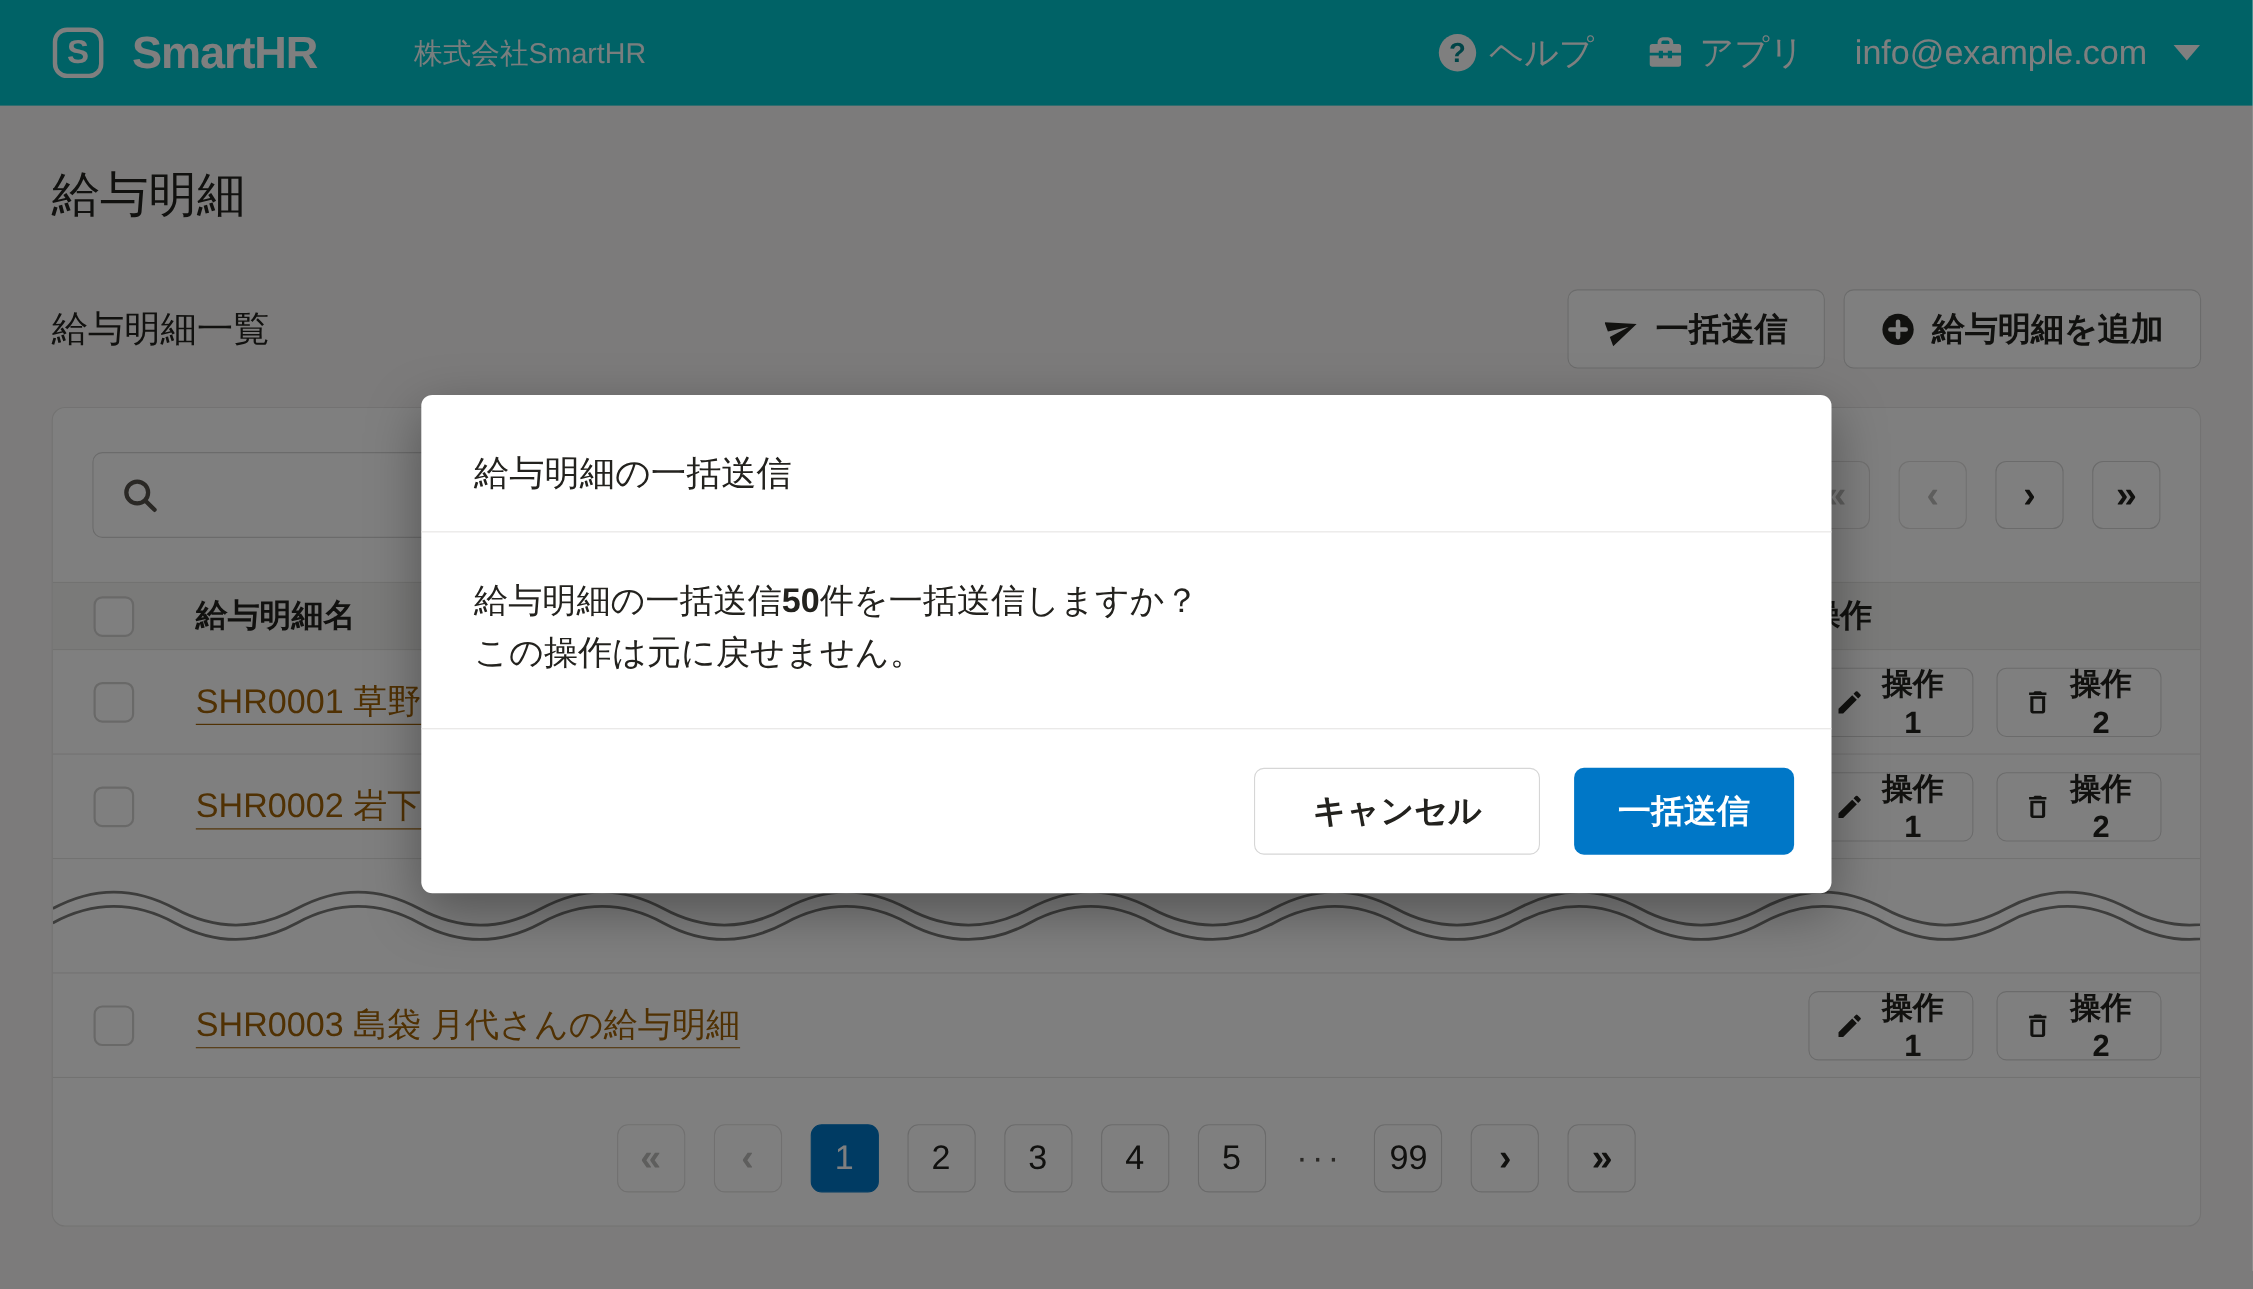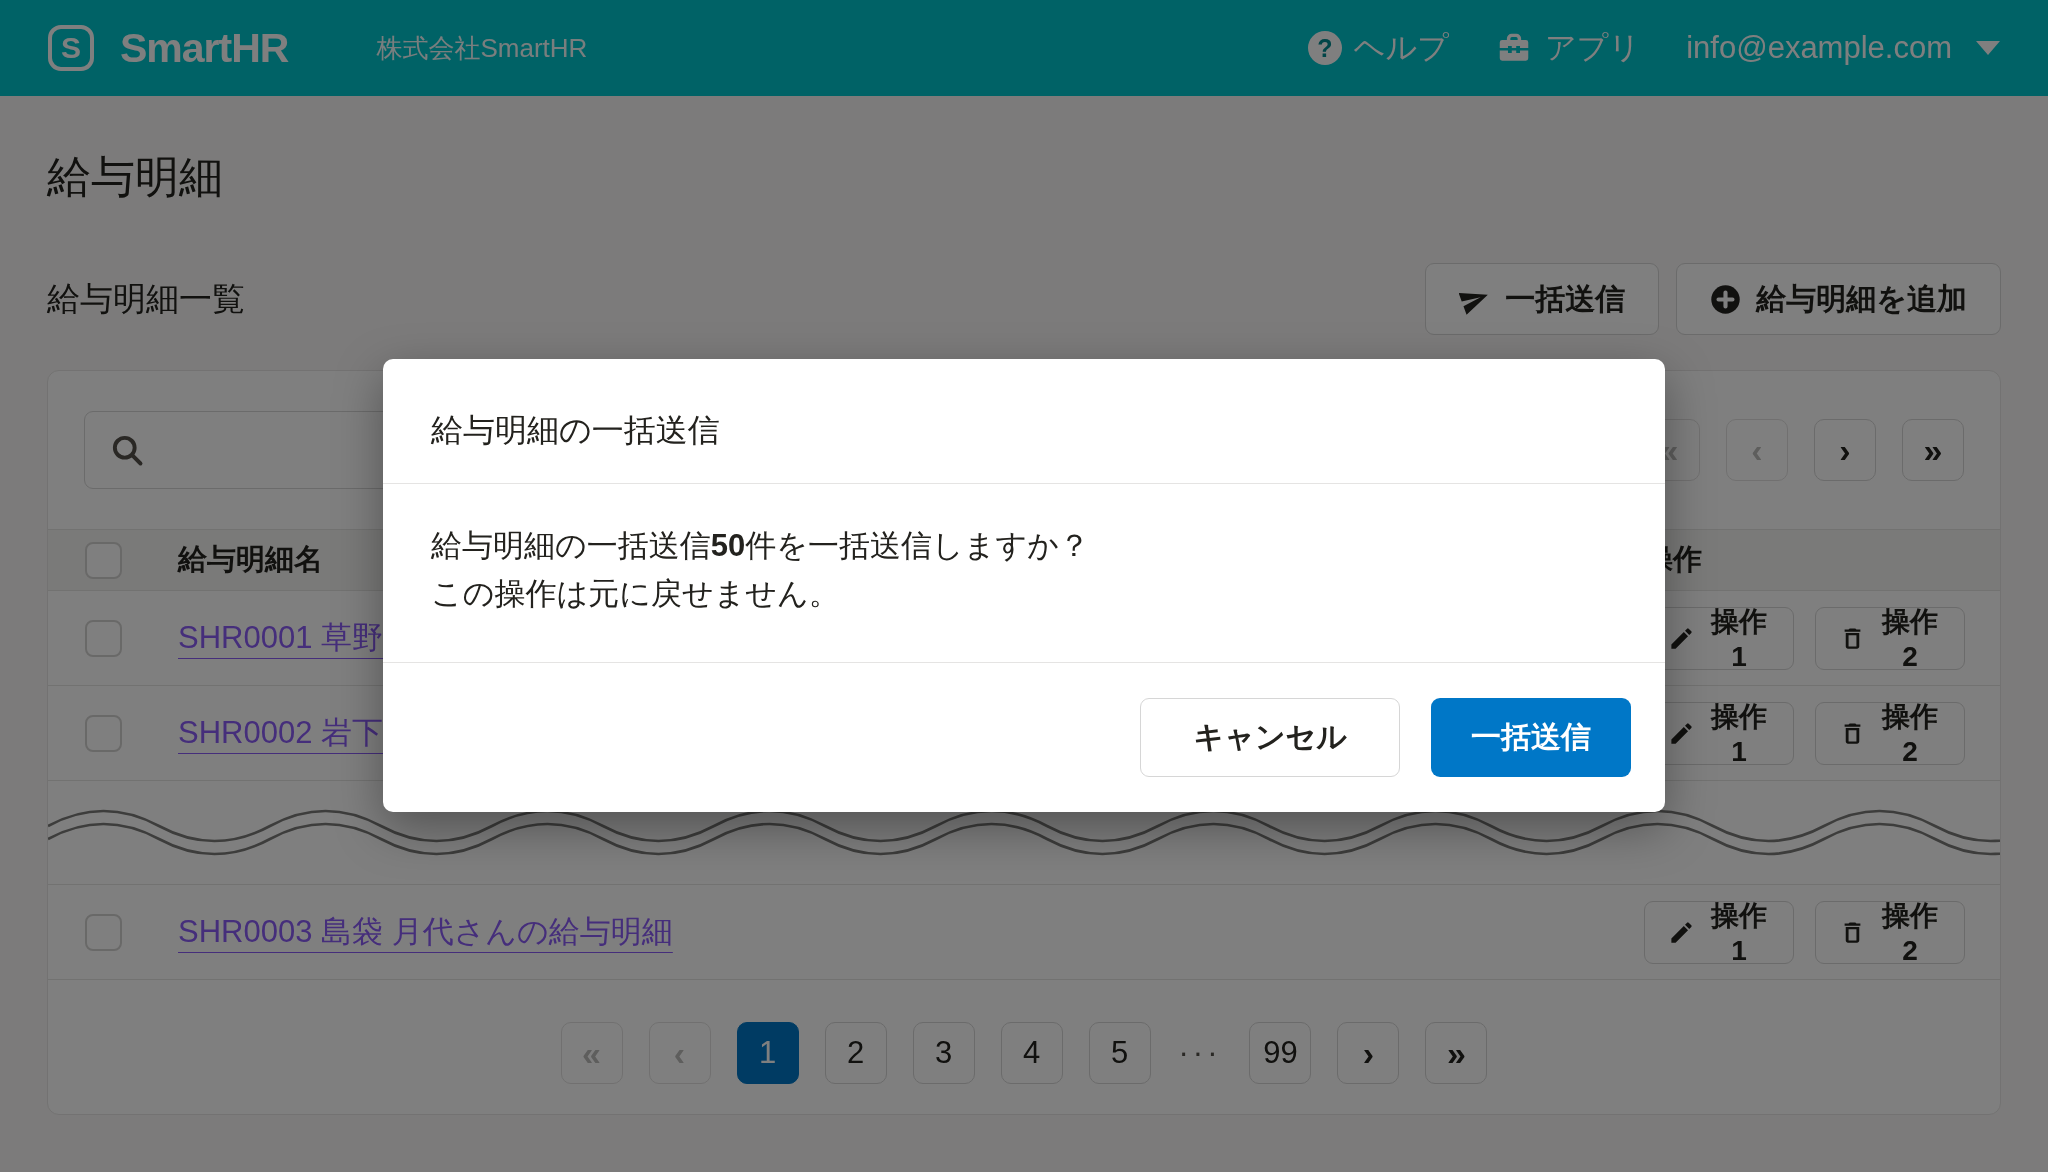--- a/index.html
+++ b/index.html
@@ -47,21 +47,21 @@
   .pgbtn.num { font-weight:400; font-size:31px; }
   .pgbtn.active { background:#0077c7; border-color:#0077c7; color:#fff; }
   .ellipsis { font-size:31px; color:#54514b; letter-spacing:4px; padding:0 2px; }
   .thead { display:flex; align-items:center; height:62px; background:#f5f4f3;
     border-top:1px solid #e5e4e3; border-bottom:1px solid #e5e4e3; font-weight:700; font-size:29px; }
   .trow { display:flex; align-items:center; height:95px; border-bottom:1px solid #e5e4e3; font-size:31px; }
   .col-check { flex:0 0 113px; padding-left:37px; display:flex; align-items:center; }
   .col-name { flex:1; padding-left:17px; white-space:nowrap; overflow:hidden; }
   .col-actions { flex:0 0 356px; display:flex; gap:21px; align-items:center; padding-right:35px; }
   .checkbox { width:37px; height:37px; border:2px solid #d3d2d1; border-radius:8px; background:#fff; cursor:pointer; }
-  .link { color:#8b5cf6; text-decoration:underline; text-decoration-thickness:2px; text-underline-offset:10px; cursor:pointer; }
+  .link { color:#a16207; text-decoration:underline; text-decoration-thickness:2px; text-underline-offset:10px; cursor:pointer; }
   .btn-sm { height:63px; padding:0 23px; font-size:28px; gap:13px; }
   .wave-row { height:104px; border-bottom:1px solid #e5e4e3; display:flex; align-items:center; overflow:hidden; }
   .wave { width:100%; height:74px; display:block; }
   .bottom-pager { display:flex; justify-content:center; align-items:center; gap:26px; margin-top:42px; }
   
   .scrim { position:absolute; inset:0; background:rgba(0,0,0,.5); z-index:10; }
   .modal { position:absolute; top:359px; left:50%; transform:translateX(-50%); width:1282px;
     background:#fff; border-radius:10px; box-shadow:0 16px 48px rgba(0,0,0,.35); z-index:20; }
   .modal-header { padding:50px 48px 30px; border-bottom:1px solid #e5e4e3; font-size:32px; font-weight:400; }
   .modal-body { padding:38px 48px 44px; border-bottom:1px solid #e5e4e3; font-size:31px; line-height:1.55; }

